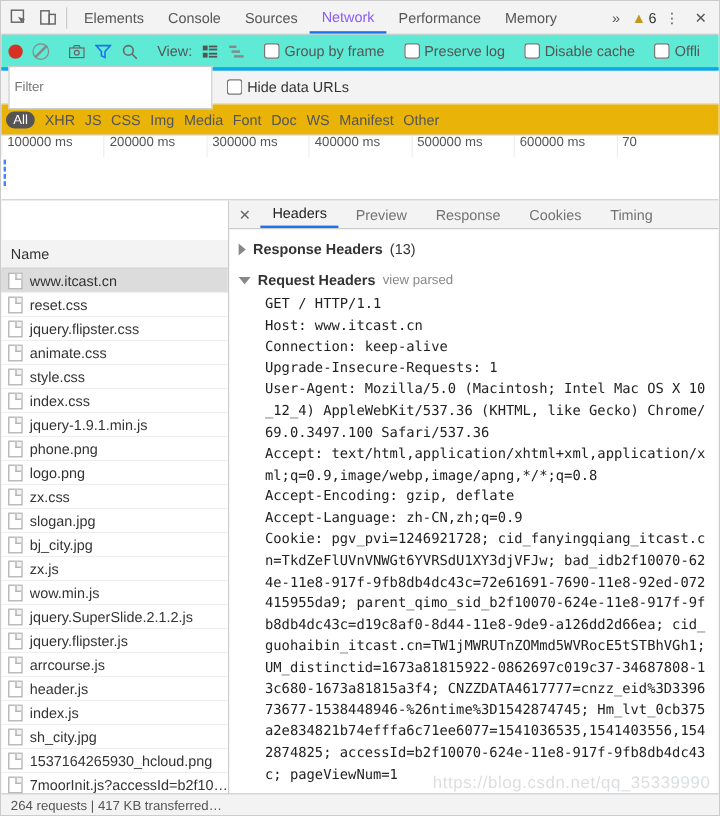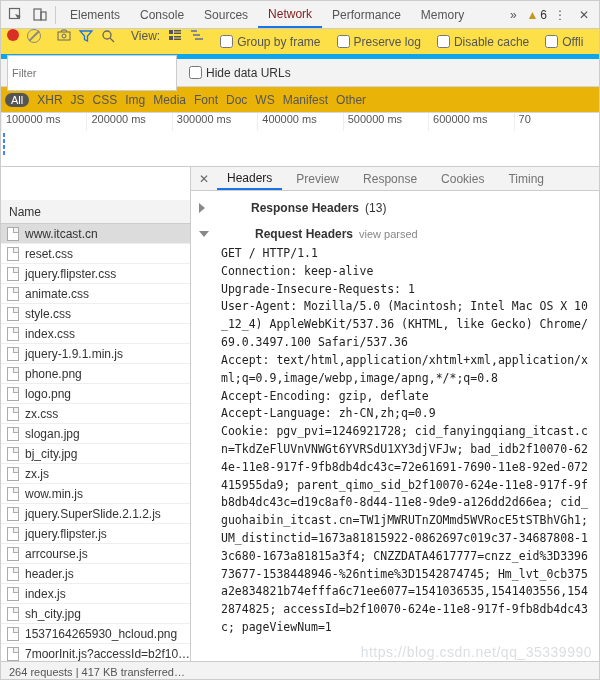--- a/index.html
+++ b/index.html
@@ -2,23 +2,23 @@
 <html><head>
 <meta charset="utf-8">
 <style>
 * { margin: 0; padding: 0; box-sizing: border-box; }
 body { font-family: -apple-system, "Helvetica Neue", Arial, sans-serif; font-size: 12px; color: #333; background: #fff; width: 600px; height: 680px; overflow: hidden; border: 1px solid #ccc; }
 .top-toolbar { display: flex; align-items: center; height: 28px; border-bottom: 1px solid #ccc; background: #f3f3f3; padding: 0 4px; gap: 2px; }
 .top-toolbar .icon-btn { width: 22px; height: 22px; display: flex; align-items: center; justify-content: center; color: #555; cursor: pointer; }
 .top-toolbar .sep { width: 1px; height: 18px; background: #ccc; margin: 0 2px; }
 .tabs { display: flex; align-items: center; flex: 1; height: 100%; }
 .tab { padding: 0 10px; height: 100%; display: flex; align-items: center; color: #555; cursor: pointer; font-size: 12px; }
-.tab.active { color: #7f1d1d; border-bottom: 2px solid #1a73e8; font-weight: 500; }
+.tab.active { color: #8b5cf6; border-bottom: 2px solid #1a73e8; font-weight: 500; }
 .warn-tri { color: #c09820; font-size: 12px; }
-.second-toolbar { display: flex; height: 30px; border-bottom: 5px solid #0ea5e9; background: #fde047; padding: 0 6px; gap: 8px; font-size: 12px; color: #555; }
+.second-toolbar { display: flex; align-items: center; height: 30px; border-bottom: 3px solid #0ea5e9; background: #5eead4; padding: 0 6px; gap: 8px; font-size: 12px; color: #555; }
 .rec-dot { width: 12px; height: 12px; background: #d93025; border-radius: 50%; }
 .circle-slash { width: 14px; height: 14px; border: 1.5px solid #888; border-radius: 50%; position: relative; }
 .circle-slash::after { content: ""; position: absolute; width: 14px; height: 1.5px; background: #888; transform: rotate(-45deg); top: 5px; left: -1px; }
 .filter-icon { color: #1a73e8; }
 .cbx { display: flex; align-items: center; gap: 4px; }
 .cbx input { margin: 0; }
 .third-row { display: flex; align-items: center; height: 28px; border-bottom: 1px solid #d6d6d6; background: #f3f3f3; padding: 0 6px; gap: 12px; }
 .third-row input[type=text] { width: 170px; height: 36px; border: 1px solid #ccc; padding: 12px 4px; font-size: 11px; }
 .type-row { display: flex; align-items: center; height: 26px; border-bottom: 1px solid #d6d6d6; background: #eab308; padding: 0 4px; gap: 8px; font-size: 12px; color: #555; }
 .pill { background: #555; color: #fff; padding: 1px 6px; border-radius: 8px; font-size: 11px; }
@@ -40,21 +40,21 @@
 .detail-tabs { height: 24px; border-bottom: 1px solid #ccc; background: #f3f3f3; display: flex; align-items: center; padding: 0 4px; gap: 4px; }
 .detail-tabs .close-x { width: 18px; text-align: center; color: #666; cursor: pointer; }
 .d-tab { padding: 0 10px; height: 100%; display: flex; align-items: center; color: #737373; cursor: pointer; font-size: 12px; }
 .d-tab.active { color: #222; border-bottom: 2px solid #1a73e8; }
 .detail-body { flex: 1; overflow: auto; padding: 4px 0; font-size: 12px; }
 .hdr-sec { padding: 4px 8px; }
 .hdr-sec .sec-row { display: flex; align-items: center; gap: 6px; color: #333; padding: 2px 0; }
 .tri { display: inline-block; width: 0; height: 0; }
 .tri-r { border-top: 5px solid transparent; border-bottom: 5px solid transparent; border-left: 6px solid #888; }
 .tri-d { border-left: 5px solid transparent; border-right: 5px solid transparent; border-top: 6px solid #888; }
-.sec-title { font-weight: 600; margin-left: 40px; }
+.sec-title { font-weight: 600; }
 .view-link { color: #888; font-size: 11px; }
 .hdr-lines { font-family: Menlo, Consolas, monospace; font-size: 11.5px; padding: 2px 0 2px 22px; line-height: 1.55; color: #222; word-break: break-all; }
 .status-bar { height: 20px; border-top: 1px solid #ccc; background: #f3f3f3; display: flex; align-items: center; padding: 0 8px; font-size: 11px; color: #555; }
 .watermark { position: absolute; right: 8px; bottom: 20px; color: rgba(150,160,170,0.35); font-size: 14px; pointer-events: none; letter-spacing: 0.5px; }
 svg { display: block; }
 </style>
 </head>
 <body>
 
 <div class="top-toolbar">
@@ -305,20 +305,21 @@
         </div>
       </div>
       <div class="hdr-sec">
         <div class="sec-row">
           <span class="tri tri-d"></span>
           <span class="sec-title">Request Headers</span>
           <span class="view-link">view parsed</span>
         </div>
         <div class="hdr-lines" id="hdr-lines">
             <div>GET / HTTP/1.1</div>
+            <div>Host: www.itcast.cn</div>
             <div>Connection: keep-alive</div>
             <div>Upgrade-Insecure-Requests: 1</div>
             <div>User-Agent: Mozilla/5.0 (Macintosh; Intel Mac OS X 10_12_4) AppleWebKit/537.36 (KHTML, like Gecko) Chrome/69.0.3497.100 Safari/537.36</div>
             <div>Accept: text/html,application/xhtml+xml,application/xml;q=0.9,image/webp,image/apng,*/*;q=0.8</div>
             <div>Accept-Encoding: gzip, deflate</div>
             <div>Accept-Language: zh-CN,zh;q=0.9</div>
             <div>Cookie: pgv_pvi=1246921728; cid_fanyingqiang_itcast.cn=TkdZeFlUVnVNWGt6YVRSdU1XY3djVFJw; bad_idb2f10070-624e-11e8-917f-9fb8db4dc43c=72e61691-7690-11e8-92ed-072415955da9; parent_qimo_sid_b2f10070-624e-11e8-917f-9fb8db4dc43c=d19c8af0-8d44-11e8-9de9-a126dd2d66ea; cid_guohaibin_itcast.cn=TW1jMWRUTnZOMmd5WVRocE5tSTBhVGh1; UM_distinctid=1673a81815922-0862697c019c37-34687808-13c680-1673a81815a3f4; CNZZDATA4617777=cnzz_eid%3D339673677-1538448946-%26ntime%3D1542874745; Hm_lvt_0cb375a2e834821b74efffa6c71ee6077=1541036535,1541403556,1542874825; accessId=b2f10070-624e-11e8-917f-9fb8db4dc43c; pageViewNum=1</div>
           </div>
       </div>
     </div>

